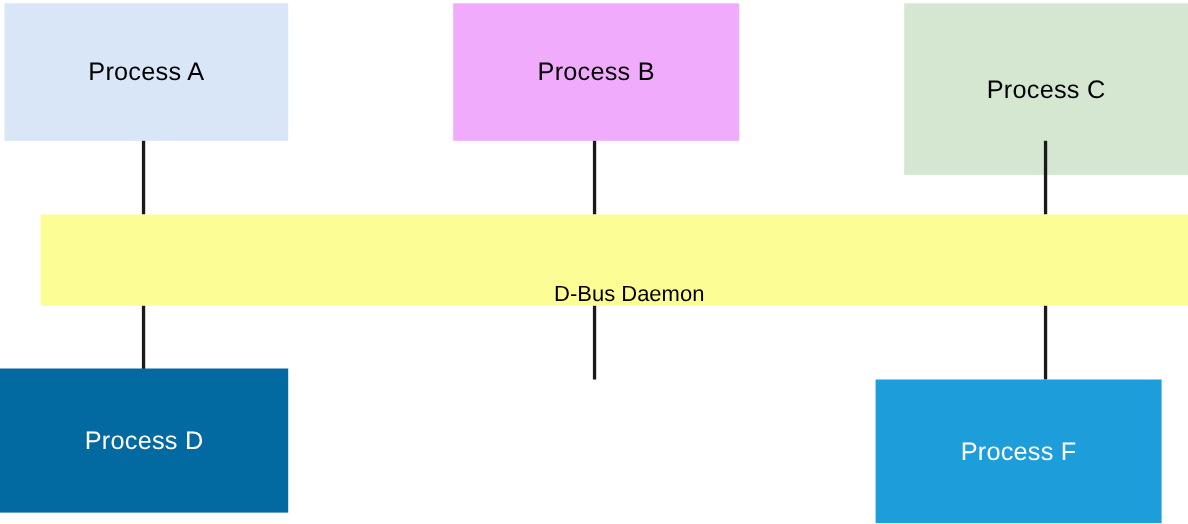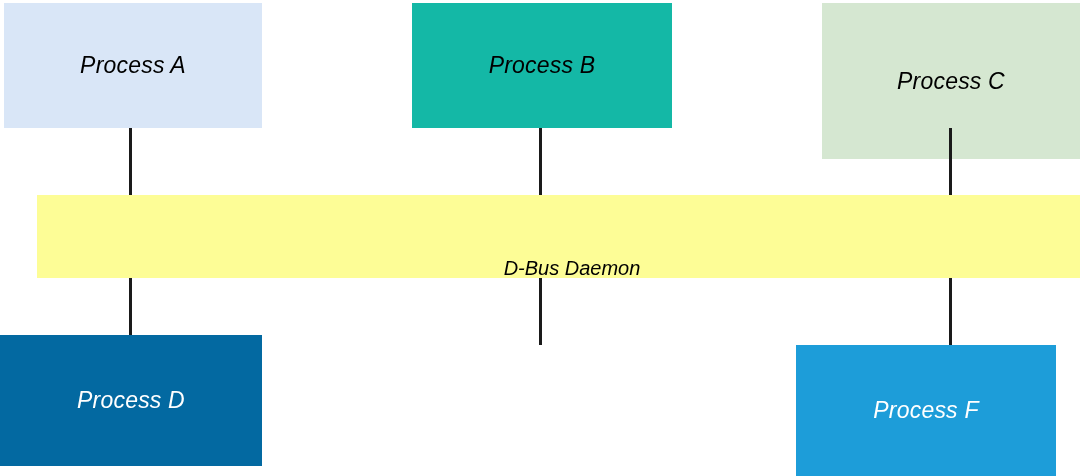--- a/index.html
+++ b/index.html
@@ -9,21 +9,20 @@
   }
   body {
     font-family: "Liberation Sans", sans-serif;
   }
   #diagram {
     position: relative;
     width: 1080px;
     height: 476px;
     background: #ffffff;
     overflow: hidden;
-    font-style: italic;
   }
   .node {
     position: absolute;
     display: flex;
     align-items: center;
     justify-content: center;
     box-sizing: border-box;
     font-size: 23px;
     font-weight: 400;
     letter-spacing: 0.2px;
@@ -54,21 +53,21 @@
 </style>
 </head>
 <body>
 
 <div id="diagram" style="width: 1080px; height: 476px; background: rgb(255, 255, 255);">
 
   <div class="node" style="left: 4px; top: 3px; width: 258px; height: 125px; background: rgb(217, 230, 247); color: rgb(0, 0, 0);">
     <span class="node-label">Process A</span>
   </div>
 
-  <div class="node" style="left: 412px; top: 3px; width: 260px; height: 125px; background: #14b8a6; color: rgb(0, 0, 0);">
+  <div class="node" style="left: 412px; top: 3px; width: 260px; height: 125px; background: #f0abfc; color: rgb(0, 0, 0);">
     <span class="node-label">Process B</span>
   </div>
 
   <div class="node" style="left: 822px; top: 3px; width: 258px; height: 156px; background: rgb(213, 231, 209); color: rgb(0, 0, 0);">
     <span class="node-label">Process C</span>
   </div>
 
   <div class="connector" style="left: 129px; top: 128px; height: 67px; background: rgb(26, 26, 26);"></div>
   <div class="connector" style="left: 539px; top: 128px; height: 67px; background: rgb(26, 26, 26);"></div>
   <div class="connector" style="left: 949px; top: 128px; height: 67px; background: rgb(26, 26, 26);"></div>

